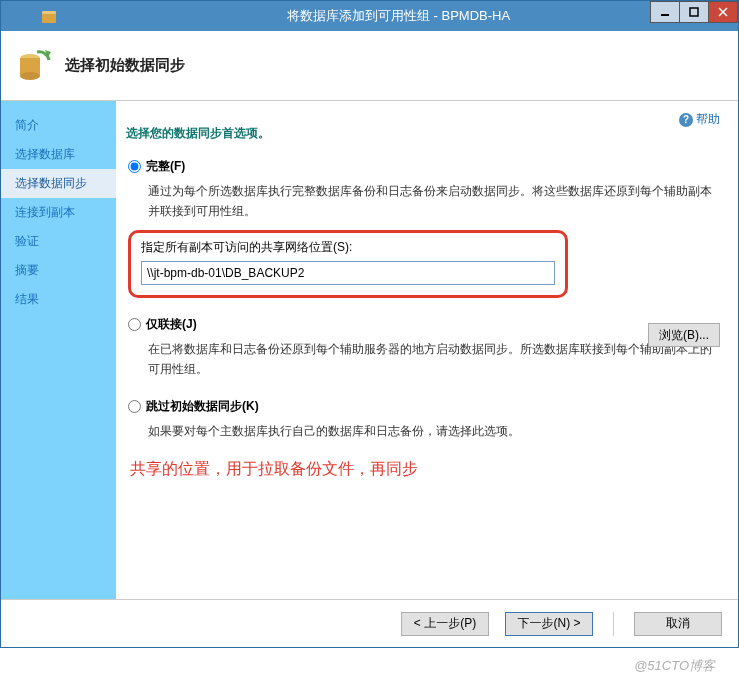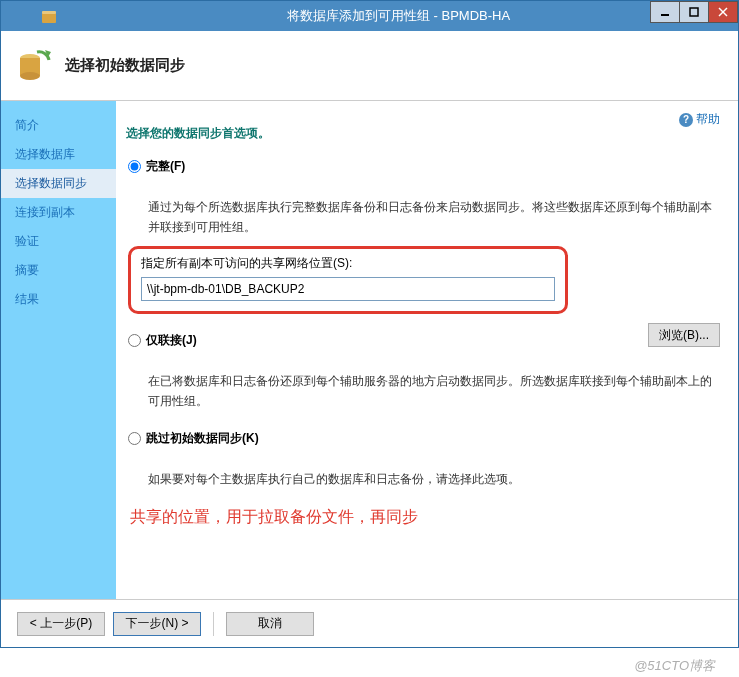--- a/index.html
+++ b/index.html
@@ -141,21 +141,21 @@
       margin-bottom: 18px;
       padding-left: 2px;
     }
     .option-row {
       display: flex;
       align-items: center;
       gap: 5px;
       font-weight: bold;
     }
     .option-desc {
-      margin: 22px 0 0 20px;
+      margin: 6px 0 0 20px;
       color: #333;
       line-height: 1.7;
     }
     .highlight-box {
       border: 3px solid #e03a2f;
       border-radius: 10px;
       padding: 6px 10px 10px 10px;
       margin-top: 8px;
       margin-left: 0;
       width: 440px;
@@ -191,23 +191,23 @@
       color: #e03a2f;
       font-size: 16px;
       margin-top: 14px;
       margin-left: 4px;
     }
     .footer {
       border-top: 1px solid #ccc;
       height: 48px;
       display: flex;
       align-items: center;
-      justify-content: flex-start;
+      justify-content: flex-end;
       padding: 12px 16px;
-      gap: 8px;
+      gap: 16px;
     }
     .footer-btn {
       min-width: 88px;
       height: 24px;
       border: 1px solid #adadad;
       background: #e1e1e1;
       font-size: 12px;
       padding: 0 10px;
       cursor: pointer;
     }

